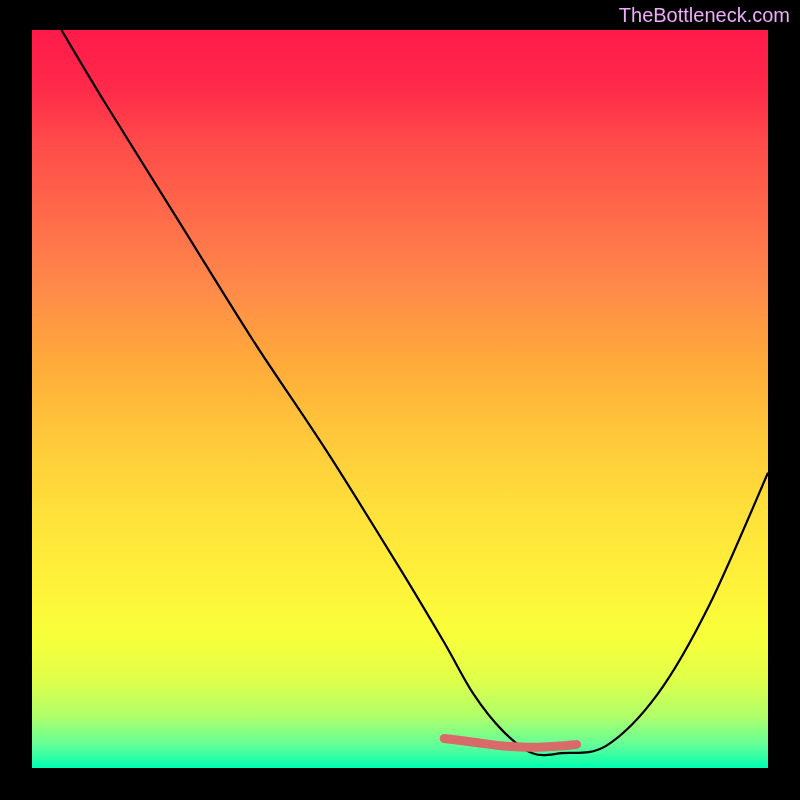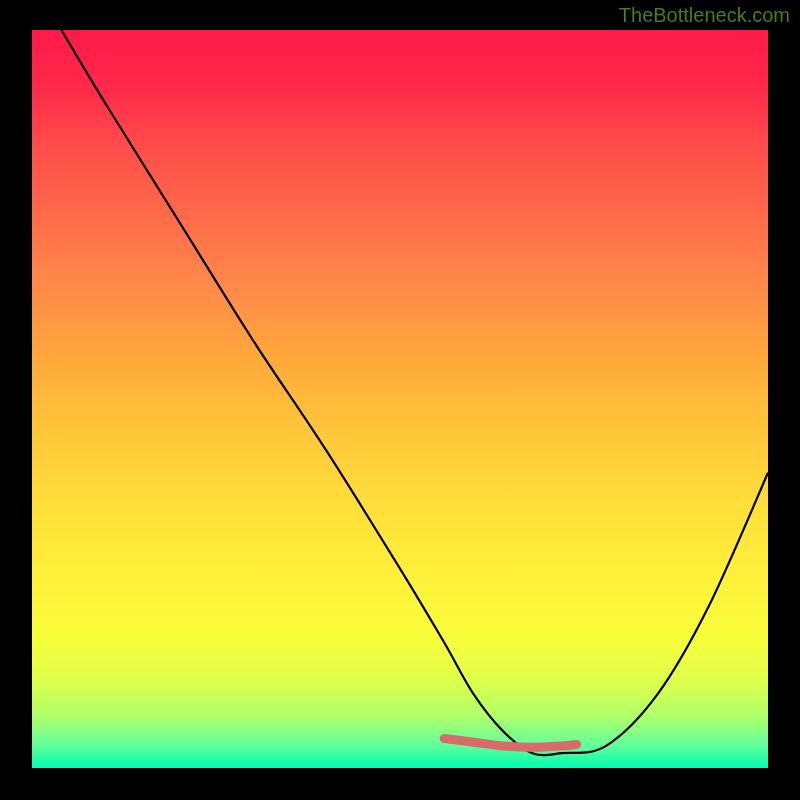--- a/index.html
+++ b/index.html
@@ -8,21 +8,21 @@
     height: 800px;
     background: #000;
     position: relative;
     font-family: Arial, sans-serif;
     overflow: hidden;
   }
   .watermark {
     position: absolute;
     top: 4px;
     right: 10px;
-    color: #4d7c0f;
+    color: #f0abfc;
     font-size: 20px;
     font-weight: 500;
     z-index: 10;
   }
   .plot-area {
     position: absolute;
     left: 32px;
     top: 30px;
     width: 736px;
     height: 738px;

